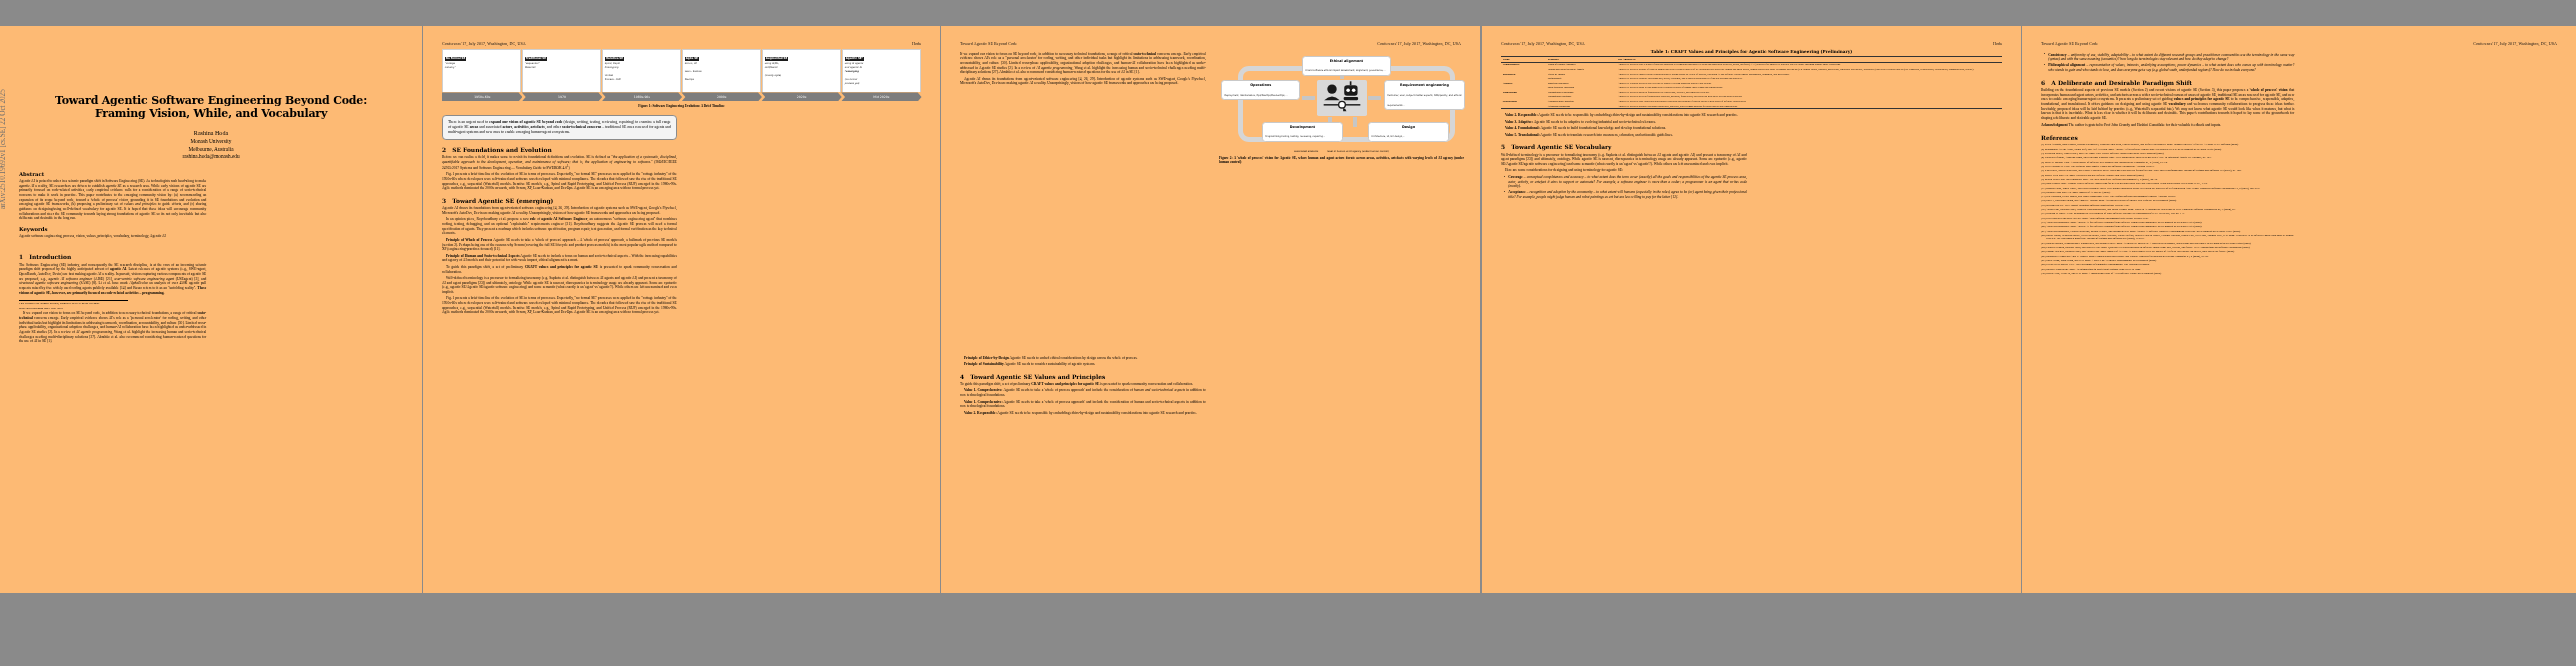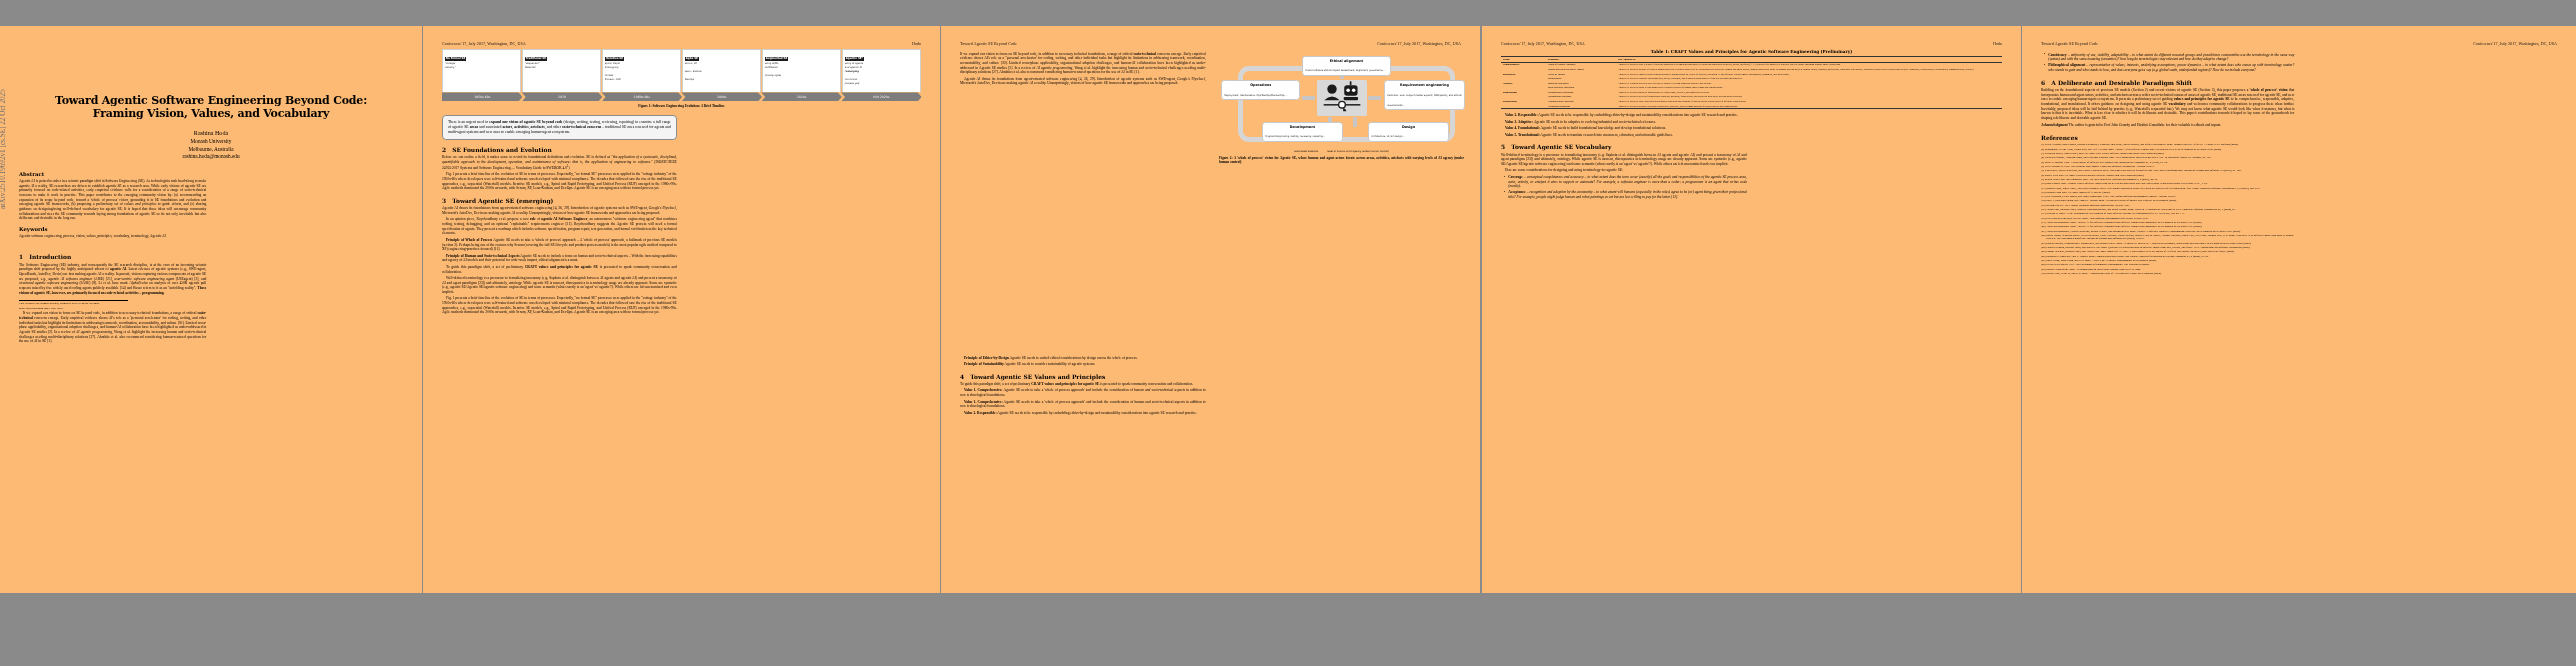--- a/index.html
+++ b/index.html
@@ -109,21 +109,21 @@
 </head>
 <body>
 
 <div class="sheet">
 
   <div class="page p1">
     <div class="arxiv">arXiv:2510.19692v1  [cs.SE]  22 Oct 2025</div>
 
     <div class="title">
       <span>Toward Agentic Software Engineering Beyond Code:</span><br>
-      <span>Framing Vision, Values, and Vocabulary</span>
+      <span>Framing Vision, While, and Vocabulary</span>
     </div>
 
     <div class="author">
       <div class="nm">Rashina Hoda</div>
       <div>Monash University</div>
       <div>Melbourne, Australia</div>
       <div>rashina.hoda@monash.edu</div>
     </div>
 
     <div class="cols">

